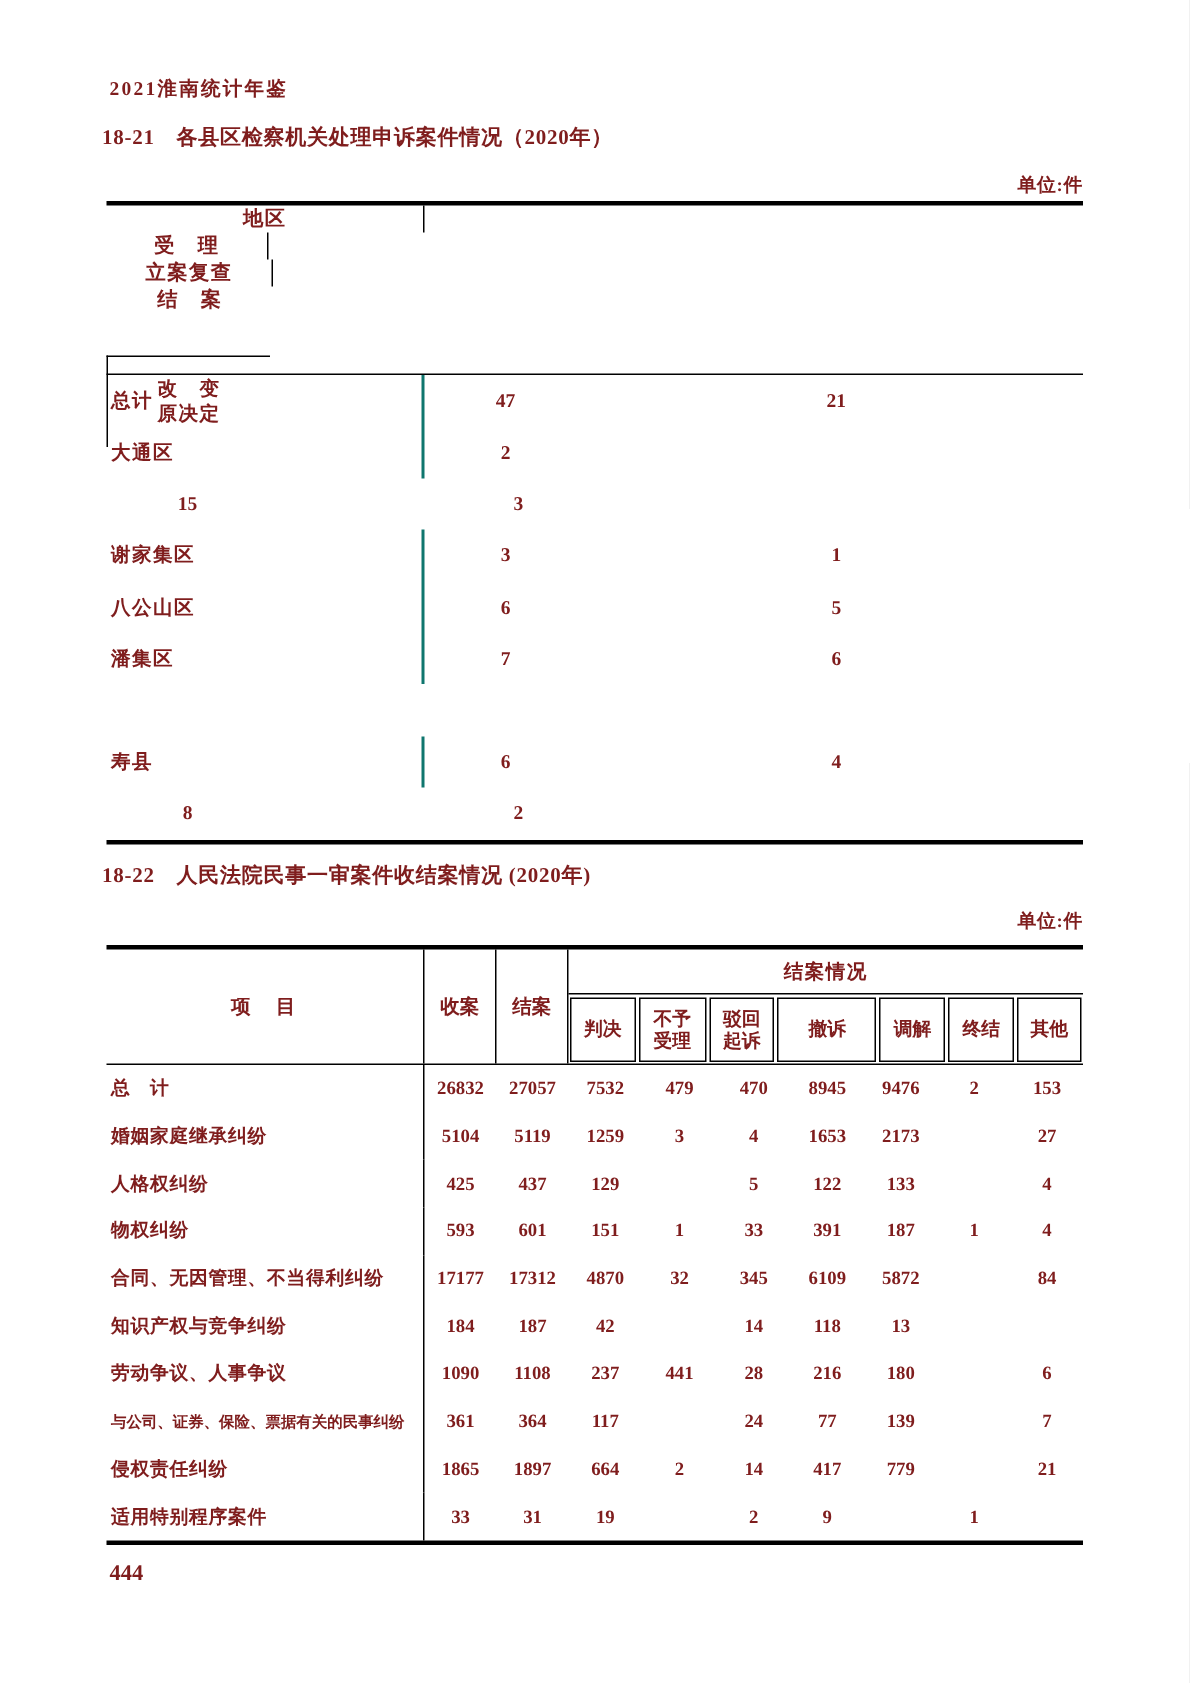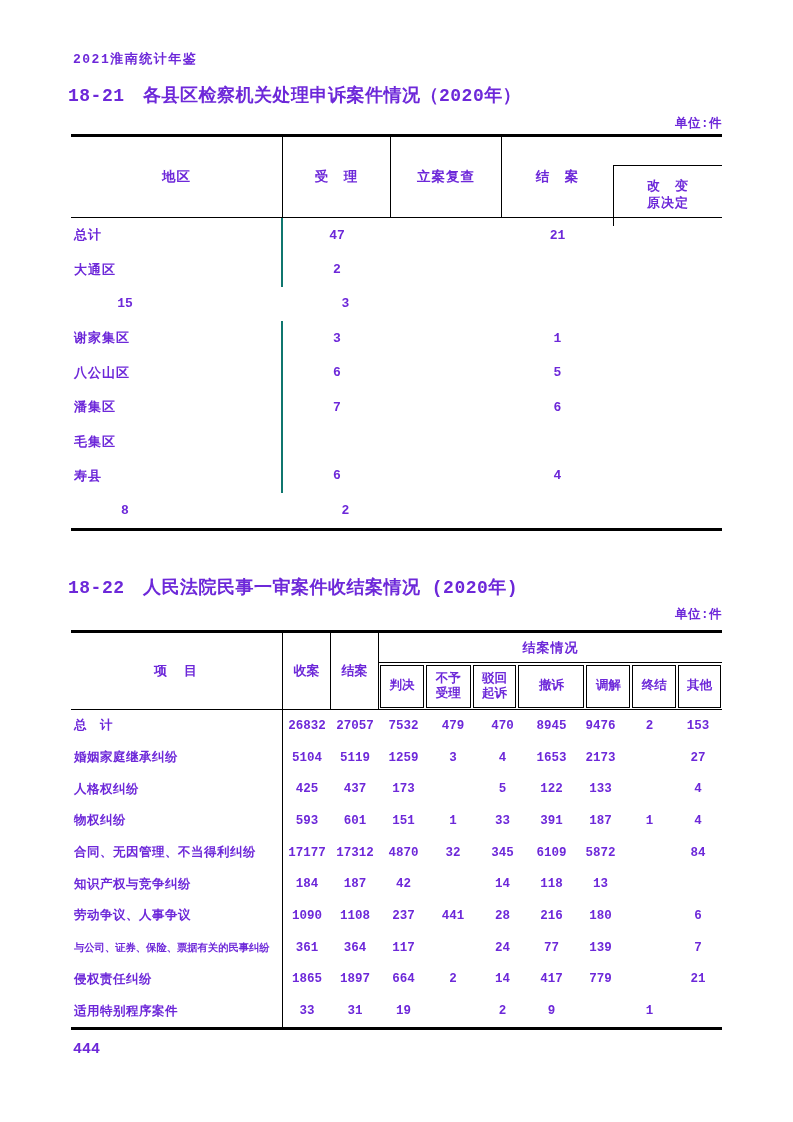--- a/index.html
+++ b/index.html
@@ -1,34 +1,34 @@
 <!DOCTYPE html>
 <html><head>
 <meta charset="utf-8">
 <style>
   html,body{margin:0;padding:0;background:#e8e8e8;}
   .page{
     position:relative;width:793px;height:1122px;background:#ffffff;
-    font-family:Liberation Mono, monospace;color:#6d28d9;
+    font-family:Liberation Serif, serif;color:#7f1d1d;
     margin:0 auto;overflow:hidden;
   }
   *{box-sizing:border-box;}
   .running-head{position:absolute;left:73px;top:50px;font-size:13px;font-weight:bold;letter-spacing:1.5px;}
-  .tbl-title{position:absolute;left:68px;margin:0;font-size:18px;font-weight:bold;letter-spacing:0.5px;}
+  .tbl-title{position:absolute;left:68px;margin:0;font-size:14px;font-weight:bold;letter-spacing:0.5px;}
   .title-1{top:83px;}
   .title-2{top:575px;}
   .unit-label{position:absolute;right:71px;font-size:12.5px;font-weight:bold;letter-spacing:0.5px;}
   .unit-1{top:115px;}
   .unit-2{top:606px;}
   .tbl{position:absolute;left:71px;width:651px;font-weight:bold;}
   .tbl-1{top:134px;}
   .tbl-2{top:630px;}
   .cell{display:flex;align-items:center;justify-content:center;text-align:center;}
   
-  .t1-header{display:flex;border-top:3px solid #000;border-bottom:1px solid #000;height:84px;font-size:13.5px;letter-spacing:1px;}
+  .t1-header{display:flex;border-top:3px solid #000;border-bottom:1px solid #000;height:116px;font-size:13.5px;letter-spacing:1px;flex-direction:column;}
   .t1-h0{width:212px;border-right:1px solid #000;}
   .t1-h1{width:108px;border-right:1px solid #000;}
   .t1-h2{width:111px;border-right:1px solid #000;}
   .t1-h3{width:111px;}
   .t1-h4{width:109px;display:block;}
   .changed-box{margin-top:28px;height:61px;border-top:1px solid #000;border-left:1px solid #000;
     display:flex;flex-direction:column;align-items:center;justify-content:center;line-height:1.3;font-size:13px;}
   .t1-body{border-bottom:3px solid #000;}
   .t1-body .trow{display:flex;height:34.4px;font-size:13px;}
   .t1-body .label{width:212px;border-right:2px solid #0f766e;justify-content:flex-start;padding-left:3px;letter-spacing:1px;text-align:right;}
@@ -115,21 +115,20 @@
           <div class="cell c3"></div>
         </div>
         <div class="trow">
           <div class="cell label">潘集区</div>
           <div class="cell c0">7</div>
           <div class="cell c1"></div>
           <div class="cell c2">6</div>
           <div class="cell c3"></div>
         </div>
         <div class="trow">
-          <div class="cell label">毛集区</div>
           <div class="cell c0"></div>
           <div class="cell c1"></div>
           <div class="cell c2"></div>
           <div class="cell c3"></div>
         </div>
         <div class="trow">
           <div class="cell label">寿县</div>
           <div class="cell c0">6</div>
           <div class="cell c1"></div>
           <div class="cell c2">4</div>
@@ -189,21 +188,21 @@
           <div class="cell c4">4</div>
           <div class="cell c5">1653</div>
           <div class="cell c6">2173</div>
           <div class="cell c7"></div>
           <div class="cell c8">27</div>
         </div>
         <div class="trow">
           <div class="cell label">人格权纠纷</div>
           <div class="cell c0">425</div>
           <div class="cell c1">437</div>
-          <div class="cell c2">173</div>
+          <div class="cell c2">129</div>
           <div class="cell c3"></div>
           <div class="cell c4">5</div>
           <div class="cell c5">122</div>
           <div class="cell c6">133</div>
           <div class="cell c7"></div>
           <div class="cell c8">4</div>
         </div>
         <div class="trow">
           <div class="cell label">物权纠纷</div>
           <div class="cell c0">593</div>

